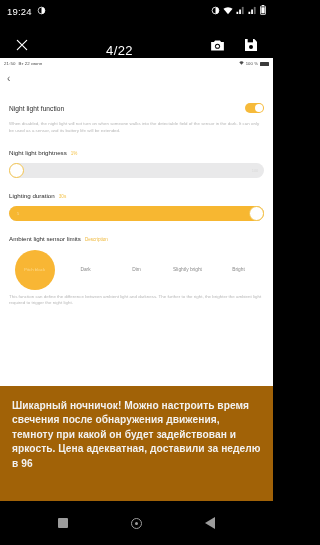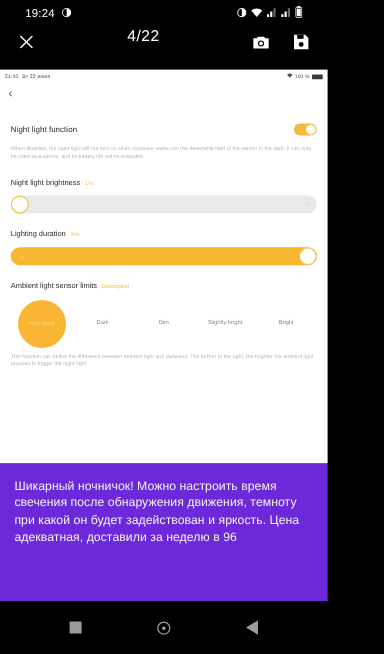--- a/index.html
+++ b/index.html
@@ -22,21 +22,21 @@
     display: flex;
     flex-direction: column;
   }
 
   
   .status-bar {
     height: 22px;
     flex: 0 0 22px;
     display: flex;
     align-items: center;
-    padding: 0 21px;
+    padding: 0 7px;
     color: #ffffff;
     font-size: 9px;
     letter-spacing: 0.2px;
     justify-content: flex-end;
   }
   .status-left {
     display: flex;
     align-items: center;
     gap: 5px;
   }
@@ -51,21 +51,21 @@
     align-items: center;
     gap: 3px;
   }
   .sicon { display: block; }
 
   
   .toolbar {
     height: 36px;
     flex: 0 0 36px;
     display: flex;
-    align-items: flex-start;
+    align-items: flex-end;
     padding: 0 9px;
     color: #fff;
   }
   .tb-btn {
     width: 26px;
     height: 26px;
     display: flex;
     align-items: center;
     justify-content: center;
     cursor: pointer;
@@ -263,23 +263,24 @@
     align-items: center;
     justify-content: center;
     color: #fcd98b;
     font-size: 4.4px;
     text-align: center;
   }
 
   
   .review {
     flex: 1;
-    background: #6d28d9;
+    background: #a16207;
     padding: 13px 12px 6px 12px;
     box-sizing: border-box;
+    font-weight: bold;
   }
   .review-text {
     color: #f2f2f2;
     font-size: 10.2px;
     line-height: 1.42;
     letter-spacing: 0.05px;
   }
 
   
   .navbar {

